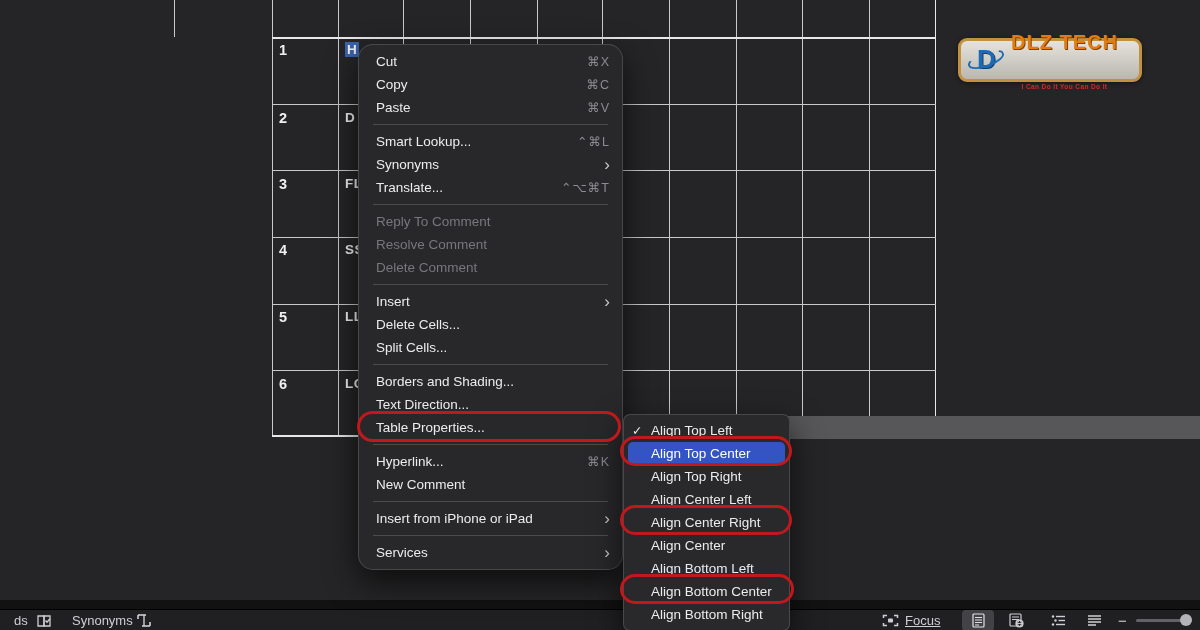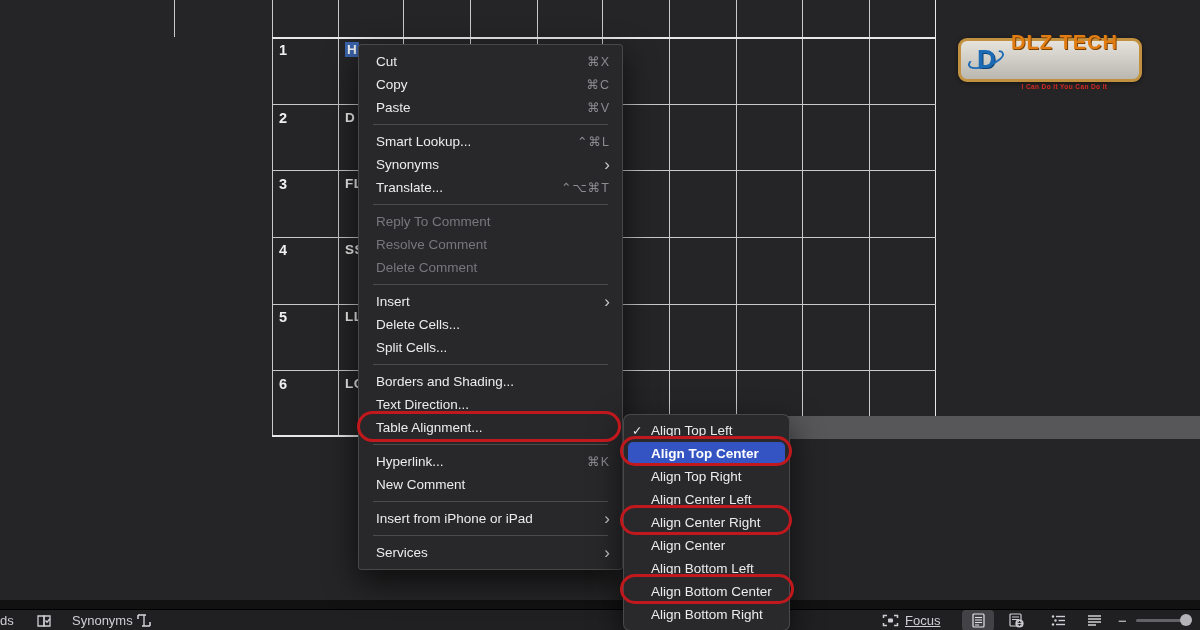--- a/index.html
+++ b/index.html
@@ -15,42 +15,42 @@
   .hl.thick{height:2px;background:#e8e8e8;}
   .rownum{position:absolute;color:#f0f0f0;font-size:14.5px;font-weight:700;}
   .celltxt{position:absolute;color:#f2f2f2;font-size:13.5px;font-weight:700;letter-spacing:.5px;}
   .celltxt.sel{background:#3a64ad;padding:0 2px;}
   .resize-handle{position:absolute;left:932px;top:432px;width:7px;height:7px;background:#ffffff;}
   .page-tick{position:absolute;background:#8a8a8a;}
   
   .menu{
     position:absolute;left:358px;top:44px;width:265px;
     background:#28282b;border:1px solid rgba(255,255,255,.15);
-    border-radius:4px;padding:5px 0;box-sizing:border-box;
+    border-radius:15px;padding:5px 0;box-sizing:border-box;
     box-shadow:0 12px 32px rgba(0,0,0,.65);z-index:5;
   }
   .mi{height:23px;display:flex;align-items:center;padding:0 12px 0 17px;
       font-size:13.5px;color:#ececec;white-space:nowrap;}
   .mi .lbl{flex:1;}
   .mi .sc{color:#8b8b90;font-size:12.5px;letter-spacing:1px;}
   .mi .arr{color:#c9c9cd;font-size:17px;line-height:20px;}
   .mi.disabled{color:#77777c;}
   .mi.hl{background:#57575a;}
   .sep{height:1px;background:rgba(255,255,255,.17);margin:5px 14px;}
   
   .submenu{
     position:absolute;left:623px;top:414px;width:167px;
     background:#29292c;border:1px solid rgba(255,255,255,.15);
     border-radius:7px;padding:4px 0;box-sizing:border-box;
     box-shadow:0 12px 32px rgba(0,0,0,.65);z-index:6;
   }
   .smi{height:23px;display:flex;align-items:center;margin:0 4px;padding:0 6px 0 4px;
        font-size:13.5px;color:#ececec;border-radius:5px;white-space:nowrap;}
   .smi .chk{width:19px;font-size:12.5px;color:#ececec;}
-  .smi.selblue{background:#3454c4;color:#ffffff;font-weight:bold;}
+  .smi.selblue{background:#3454c4;color:#ffffff;}
   
   .oval{position:absolute;border:3px solid #c0181c;border-radius:17px;
         z-index:9;pointer-events:none;box-sizing:border-box;}
   
   .logo{
     position:absolute;left:958px;top:38px;width:184px;height:44px;box-sizing:border-box;
     border:3px solid #c1913f;border-radius:9px;
     background:linear-gradient(#e6e3dd,#bab7b0);
     display:flex;align-items:center;z-index:2;box-shadow:0 1px 4px rgba(0,0,0,.5);
   }
@@ -177,21 +177,21 @@
   <div class="mi">
       <span class="lbl">Borders and Shading...</span>
     </div>
   <div class="mi">
       <span class="lbl">Text Direction...</span>
     </div>
   <div class="mi hl">
       <span class="lbl">Cell Alignment</span>
     </div>
   <div class="mi">
-      <span class="lbl">Table Alignment...</span>
+      <span class="lbl">Table Properties...</span>
     </div>
   <div class="sep"></div>
   <div class="mi">
       <span class="lbl">Hyperlink...</span>
       <span class="sc">⌘K</span>
     </div>
   <div class="mi">
       <span class="lbl">New Comment</span>
     </div>
   <div class="sep"></div>
@@ -248,21 +248,21 @@
 <div class="oval" style="left:357px;top:411px;width:264px;height:31px;"></div>
 <div class="oval" style="left:620px;top:436px;width:172px;height:30px;"></div>
 <div class="oval" style="left:620px;top:505px;width:172px;height:30px;"></div>
 <div class="oval" style="left:620px;top:574px;width:174px;height:30px;"></div>
 
 <div class="bottom-gap"></div>
 <div class="page-tick" style="left:173px;top:601px;width:1px;height:8px;"></div>
 <div class="page-tick" style="left:1008px;top:601px;width:2px;height:10px;background:#aaa;"></div>
 
 <div class="statusbar">
-  <div class="sb-item" style="left:0;">
+  <div class="sb-item" style="left:14px;">
       <span>ds</span>
     </div>
 
   <div class="sb-item" style="left:36px;">
     <svg width="18" height="14" viewBox="0 0 18 14" fill="none" stroke="#cfcfd3" stroke-width="1.3">
       <path d="M2 2 h6 v10 h-6 z"></path>
         <path d="M8 2 h6 v10 h-6 z"></path>
       <path d="M9.5 6.5 l1.5 1.7 l3-3.4" stroke-width="1.5"></path>
     </svg>
   </div>

